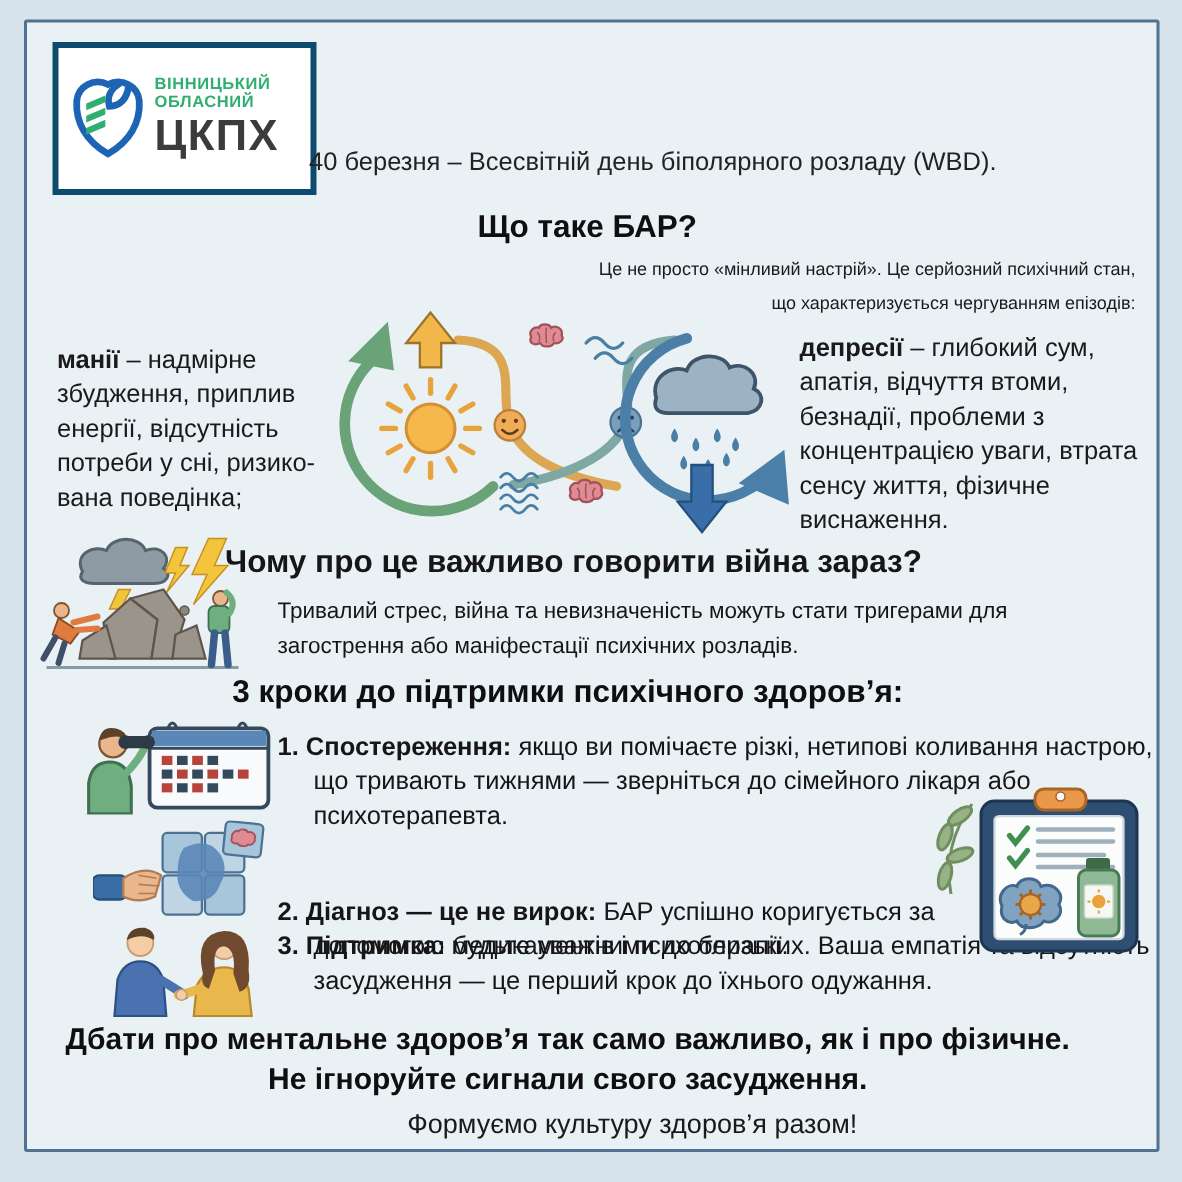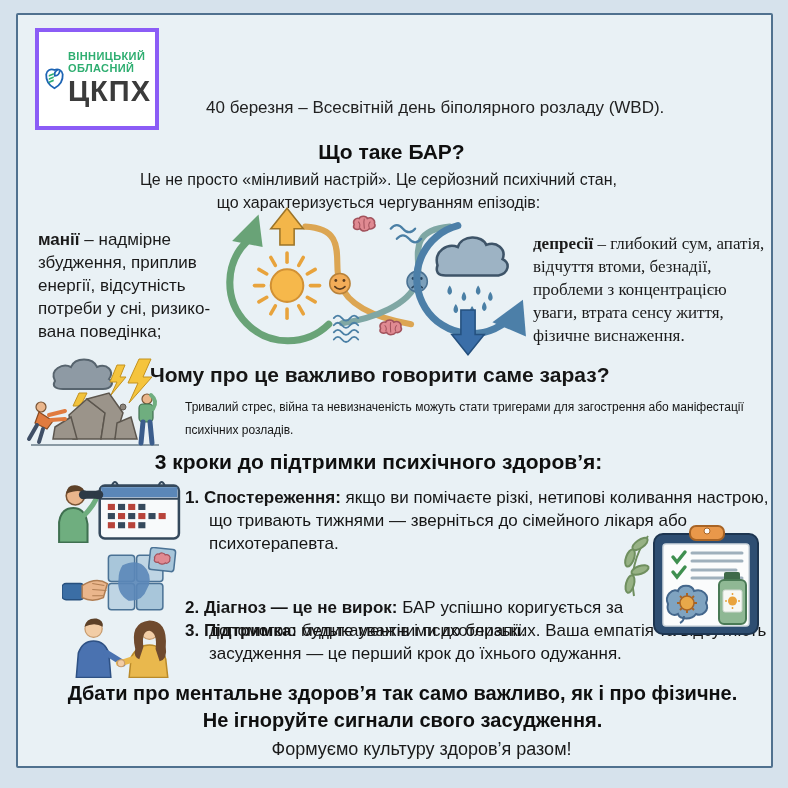--- a/index.html
+++ b/index.html
@@ -1,39 +1,39 @@
 <!DOCTYPE html>
 <html lang="uk"><head>
 <meta charset="utf-8">
 <style>
   html,body{margin:0;padding:0;}
   body{width:788px;height:788px;background:#d9e4ed;font-family:"Liberation Sans",sans-serif;color:#161616;}
   .poster{position:relative;width:788px;height:788px;background:#d6e2ec;overflow:hidden;}
   .panel{position:absolute;left:16px;top:13px;width:757px;height:755px;background:#e9f1f5;border:2px solid #50718f;border-radius:2px;box-sizing:border-box;}
   .abs{position:absolute;}
   
-  .logo-box{left:35px;top:28px;width:124px;height:102px;background:#ffffff;border:4px solid #8b5cf6;box-sizing:border-box;display:flex;align-items:center;padding:4px;}
+  .logo-box{left:35px;top:28px;width:176px;height:102px;background:#ffffff;border:4px solid #0c4a6e;box-sizing:border-box;display:flex;align-items:center;padding:4px;}
   .logo-text{margin-left:2px;line-height:1.05;}
   .logo-org{color:#2fae71;font-weight:bold;font-size:11px;letter-spacing:.4px;}
   .logo-abbr{color:#3b3b3b;font-weight:bold;font-size:29px;letter-spacing:1px;margin-top:2px;text-align:right;}
   .title{left:204px;top:26px;width:560px;font-weight:bold;font-size:25px;line-height:33px;color:#111;}
   .subtitle{left:206px;top:98px;width:556px;font-size:17px;color:#222;}
   
   .h-center{left:0;top:0;width:757px;text-align:center;font-weight:bold;font-size:21px;color:#0f0f0f;}
-  .intro{width:757px;text-align:center;font-size:16px;line-height:23px;color:#1a1a1a;}
+  .intro{width:757px;text-align:right;font-size:12px;line-height:23px;color:#1a1a1a;}
   .side-col{font-size:17px;line-height:23px;color:#1a1a1a;}
   .side-col b{font-weight:bold;}
   
   .why-head{left:150px;top:363px;font-weight:bold;font-size:21px;}
-  .why-text{left:185px;top:396px;width:575px;font-size:12px;line-height:23px;}
+  .why-text{left:185px;top:396px;width:575px;font-size:15px;line-height:23px;}
   
   .step{font-size:17px;line-height:23px;padding-left:24px;text-indent:-24px;}
   .step b{font-weight:bold;}
   
-  .foot-bold{left:0;width:757px;text-align:center;font-weight:bold;font-size:20px;color:#0f0f0f;padding-left:24px;}
+  .foot-bold{left:0;width:757px;text-align:center;font-weight:bold;font-size:20px;color:#0f0f0f;}
   .tagline{left:0;top:739px;width:757px;text-align:center;font-size:18px;color:#1a1a1a;padding-left:43px;}
   svg{display:block;}
 </style>
 </head>
 <body>
 
 <div class="poster">
   <div class="panel abs"></div>
 
   <div class="logo-box abs">
@@ -57,21 +57,21 @@
 
   <div class="h-center abs" style="top:140px;padding-left:13px;">Що таке БАР?</div>
   <div class="intro abs" style="top:168px;">Це не просто «мінливий настрій». Це серйозний психічний стан,</div>
   <div class="intro abs" style="top:191px;">що характеризується чергуванням епізодів:</div>
 
   <div class="side-col abs" style="left:38px;top:228px;width:196px;">
     <b>манії</b>
     <span>– надмірне збудження, приплив енергії, відсутність потреби у сні, ризико-вана поведінка;</span>
   </div>
 
-  <div class="side-col abs" style="left:533px;top:232px;width:236px;font-family:Liberation Serif, serif;">
+  <div class="side-col abs" style="left:533px;top:220px;width:236px;">
     <b>депресії</b>
     <span>– глибокий сум, апатія, відчуття втоми, безнадії, проблеми з концентрацією уваги, втрата сенсу життя, фізичне виснаження.</span>
   </div>
 
   <div class="abs" style="left:224px;top:200px;">
     <svg width="305" height="158" viewBox="0 0 300 155">
       <path d="M103 122 A56 56 0 1 1 23 40" fill="none" stroke="#69a377" stroke-width="7" stroke-linecap="round"></path>
       <polygon points="34,14 8,40 38,46" fill="#69a377"></polygon>
       <path d="M80 26 C124 28 106 62 114 82 C122 104 150 116 184 122" fill="none" stroke="#dca653" stroke-width="6" stroke-linecap="round"></path>
       <path d="M222 26 C176 30 196 62 190 80 C182 103 148 116 116 121" fill="none" stroke="#7fa7a4" stroke-width="6" stroke-linecap="round"></path>
@@ -154,21 +154,21 @@
         <path d="M12 70 L4 84 M18 74 L14 87" stroke="#3f4f66" stroke-width="4" stroke-linecap="round"></path>
       </g>
       <g>
         <circle cx="122" cy="44" r="5" fill="#eab68c" stroke="#7a5434" stroke-width="1.2"></circle>
         <rect x="114" y="49" width="14" height="18" rx="4" fill="#6fae7f" stroke="#3f7050" stroke-width="1.2"></rect>
         <path d="M128 54 Q133 46 126 40" fill="none" stroke="#6fae7f" stroke-width="4" stroke-linecap="round"></path>
         <path d="M118 67 L116 88 M125 67 L127 88" stroke="#3b5d8c" stroke-width="5" stroke-linecap="round"></path>
       </g>
     </svg>
   </div>
-  <div class="why-head abs">Чому про це важливо говорити саме зараз?</div>
+  <div class="why-head abs">Чому про це важливо говорити війна зараз?</div>
   <div class="why-text abs">Тривалий стрес, війна та невизначеність можуть стати тригерами для загострення або маніфестації психічних розладів.</div>
 
   <div class="h-center abs" style="top:450px;">3 кроки до підтримки психічного здоров’я:</div>
 
   <div class="abs" style="left:53px;top:479px;">
     <svg width="132" height="64" viewBox="0 0 130 62">
       <rect x="46" y="6" width="78" height="52" rx="5" fill="#f8fafb" stroke="#35495c" stroke-width="2.5"></rect>
       <path d="M46 19 L124 19" stroke="#35495c" stroke-width="2"></path>
       <rect x="47.5" y="7.5" width="75" height="10" fill="#5b87b8"></rect>
       <path d="M58 6 q3 -7 6 0 M104 6 q3 -7 6 0" stroke="#35495c" stroke-width="2" fill="none"></path>

